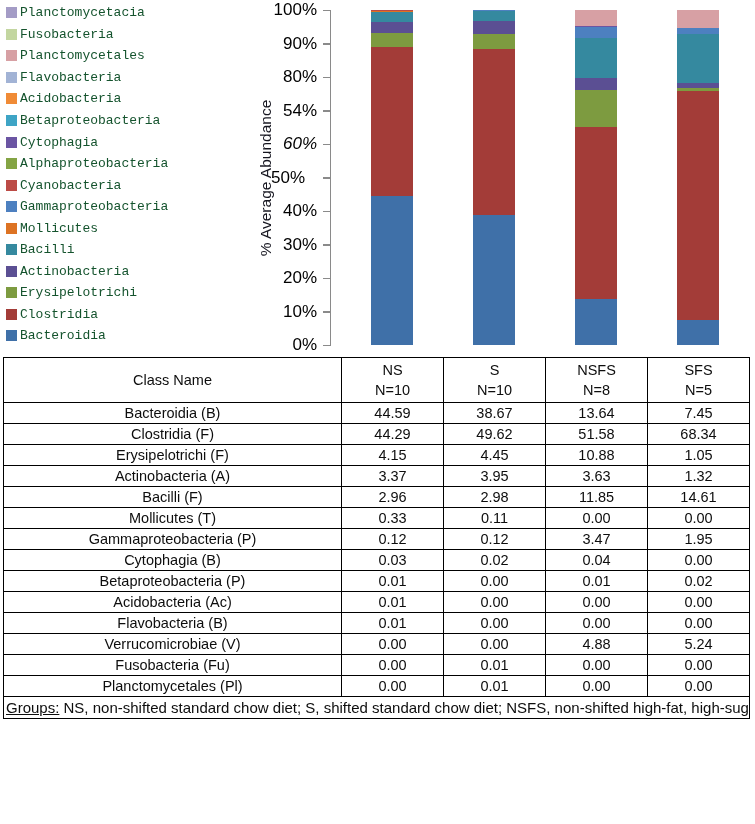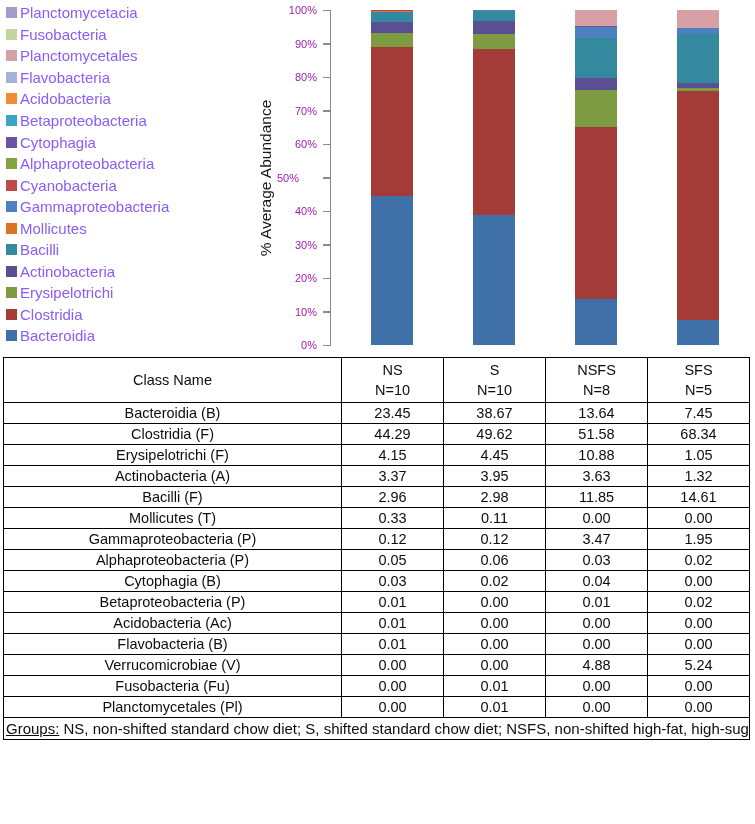--- a/index.html
+++ b/index.html
@@ -5,34 +5,34 @@
   html,body{margin:0;padding:0;background:#ffffff;}
   .page{
     position:relative;width:755px;height:824px;background:#ffffff;
     font-family:"Liberation Sans", sans-serif;color:#111;overflow:hidden;
   }
   
   .chart{position:absolute;left:0;top:0;width:755px;height:356px;}
   .legend{position:absolute;left:6px;top:2px;}
   .legend-item{display:flex;align-items:center;height:21.55px;}
   .legend-swatch{width:11px;height:11px;margin-right:3px;flex:0 0 11px;}
-  .legend-label{font-size:15px;line-height:15px;color:#8b5cf6;white-space:nowrap;}
+  .legend-label{font-size:13px;line-height:15px;color:#14532d;white-space:nowrap;font-family:Liberation Mono, monospace;}
   .y-axis-title{
     position:absolute;left:266px;top:178px;
     transform:translate(-50%,-50%) rotate(-90deg);
     white-space:nowrap;font-size:15.5px;color:#15151f;
   }
   .plot{
     position:absolute;left:330px;top:10px;width:418px;height:335px;
     border-left:1.5px solid #8a8a8a;
   }
   .ytick{position:absolute;left:-8px;width:8px;height:1.5px;background:#8a8a8a;}
   .ytick-label{
     position:absolute;left:-72px;width:58px;height:18px;line-height:18px;
-    text-align:right;font-size:11px;color:#a21caf;
+    text-align:right;font-size:17px;color:#000000;
   }
   .bar{
     position:absolute;bottom:0;width:42px;height:100%;
     display:flex;flex-direction:column-reverse;
   }
   .seg{width:100%;}
   
   table.data{
     position:absolute;left:3px;top:357px;width:746px;
     border-collapse:collapse;table-layout:fixed;
@@ -130,23 +130,23 @@
         <div class="ytick-label" style="bottom: calc(10% - 9px);">10%</div>
         <div class="ytick" style="bottom: calc(20% - 1px);"></div>
         <div class="ytick-label" style="bottom: calc(20% - 9px);">20%</div>
         <div class="ytick" style="bottom: calc(30% - 1px);"></div>
         <div class="ytick-label" style="bottom: calc(30% - 9px);">30%</div>
         <div class="ytick" style="bottom: calc(40% - 1px);"></div>
         <div class="ytick-label" style="bottom: calc(40% - 9px);">40%</div>
         <div class="ytick" style="bottom: calc(50% - 1px);"></div>
         <div class="ytick-label" style="bottom: calc(50% - 9px); text-align: center;">50%</div>
         <div class="ytick" style="bottom: calc(60% - 1px);"></div>
-        <div class="ytick-label" style="bottom: calc(60% - 9px);">60%</div>
+        <div class="ytick-label" style="bottom: calc(60% - 9px); font-style: italic;">60%</div>
         <div class="ytick" style="bottom: calc(70% - 1px);"></div>
-        <div class="ytick-label" style="bottom: calc(70% - 9px);">70%</div>
+        <div class="ytick-label" style="bottom: calc(70% - 9px);">54%</div>
         <div class="ytick" style="bottom: calc(80% - 1px);"></div>
         <div class="ytick-label" style="bottom: calc(80% - 9px);">80%</div>
         <div class="ytick" style="bottom: calc(90% - 1px);"></div>
         <div class="ytick-label" style="bottom: calc(90% - 9px);">90%</div>
         <div class="ytick" style="bottom: calc(100% - 1px);"></div>
         <div class="ytick-label" style="bottom: calc(100% - 9px);">100%</div>
         <div class="bar" style="left: 40px;">
           <div class="seg" style="height: 44.59%; background: rgb(63, 112, 168);"></div>
           <div class="seg" style="height: 44.29%; background: rgb(163, 60, 56);"></div>
           <div class="seg" style="height: 4.15%; background: rgb(125, 155, 64);"></div>
@@ -225,21 +225,21 @@
           </th>
           <th>
             <div>SFS</div>
             <div>N=5</div>
           </th>
         </tr>
     </thead>
     <tbody>
         <tr>
           <td>Bacteroidia (B)</td>
-          <td>23.45</td>
+          <td>44.59</td>
           <td>38.67</td>
           <td>13.64</td>
           <td>7.45</td>
         </tr>
         <tr>
           <td>Clostridia (F)</td>
           <td>44.29</td>
           <td>49.62</td>
           <td>51.58</td>
           <td>68.34</td>
@@ -271,27 +271,20 @@
           <td>0.11</td>
           <td>0.00</td>
           <td>0.00</td>
         </tr>
         <tr>
           <td>Gammaproteobacteria (P)</td>
           <td>0.12</td>
           <td>0.12</td>
           <td>3.47</td>
           <td>1.95</td>
-        </tr>
-        <tr>
-          <td>Alphaproteobacteria (P)</td>
-          <td>0.05</td>
-          <td>0.06</td>
-          <td>0.03</td>
-          <td>0.02</td>
         </tr>
         <tr>
           <td>Cytophagia (B)</td>
           <td>0.03</td>
           <td>0.02</td>
           <td>0.04</td>
           <td>0.00</td>
         </tr>
         <tr>
           <td>Betaproteobacteria (P)</td>

